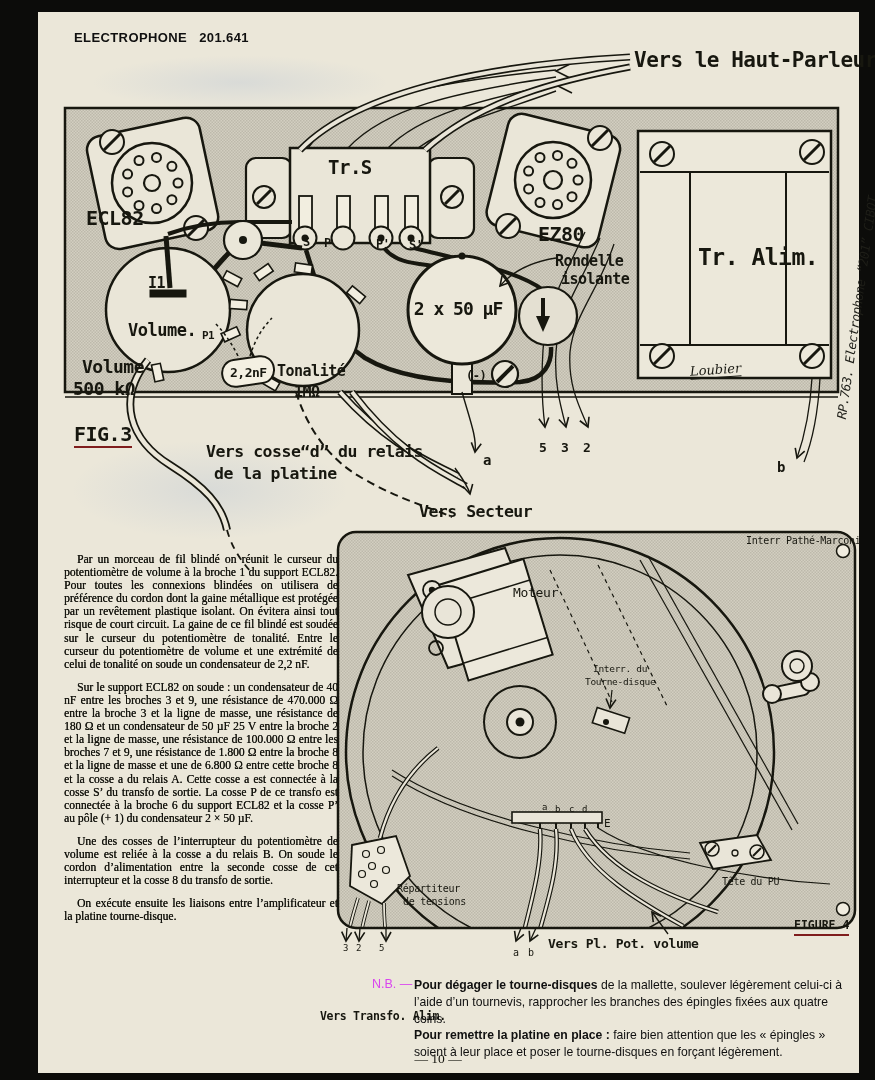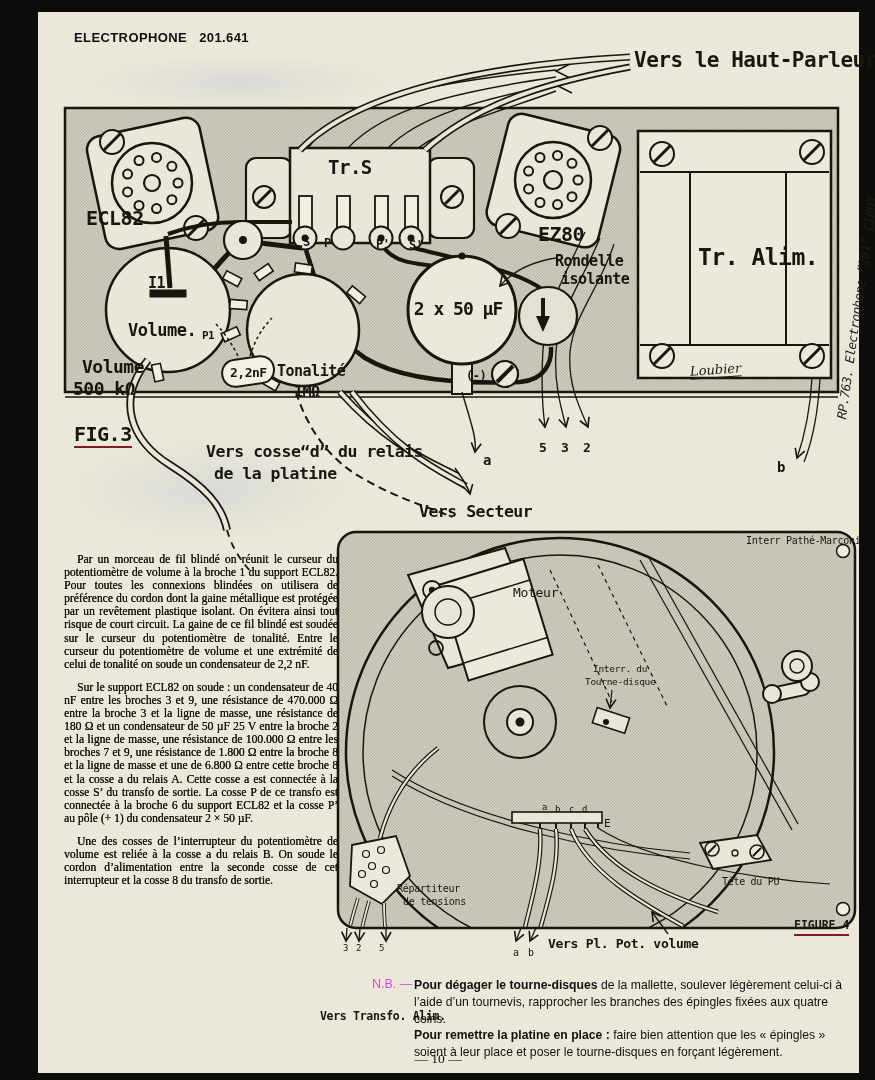--- a/index.html
+++ b/index.html
@@ -368,20 +368,21 @@
   <div class="lbl" style="left:583px;top:441px;font-size:13px;">2</div>
   <div class="lbl" style="left:483px;top:453px;font-size:14px;">a</div>
   <div class="lbl" style="left:777px;top:460px;font-size:14px;">b</div>
   <div class="sig">Loubier</div>
   <div class="margin-note">RP.763. Electrophone “201” CIBOT</div>
 
   <div class="article">
     <p>Par un morceau de fil blindé on réunit le curseur du potentiomètre de volume à la broche 1 du support ECL82. Pour toutes les connexions blindées on utilisera de préférence du cordon dont la gaine métallique est protégée par un revêtement plastique isolant. On évitera ainsi tout risque de court circuit. La gaine de ce fil blindé est soudée sur le curseur du potentiomètre de tonalité. Entre le curseur du potentiomètre de volume et une extrémité de celui de tonalité on soude un condensateur de 2,2 nF.</p>
     <p>Sur le support ECL82 on soude : un condensateur de 40 nF entre les broches 3 et 9, une résistance de 470.000 Ω entre la broche 3 et la ligne de masse, une résistance de 180 Ω et un condensateur de 50 µF 25 V entre la broche 2 et la ligne de masse, une résistance de 100.000 Ω entre les broches 7 et 9, une résistance de 1.800 Ω entre la broche 8 et la ligne de masse et une de 6.800 Ω entre cette broche 8 et la cosse a du relais A. Cette cosse a est connectée à la cosse S’ du transfo de sortie. La cosse P de ce transfo est connectée à la broche 6 du support ECL82 et la cosse P’ au pôle (+ 1) du condensateur 2 × 50 µF.</p>
     <p>Une des cosses de l’interrupteur du potentiomètre de volume est reliée à la cosse a du relais B. On soude le cordon d’alimentation entre la seconde cosse de cet interrupteur et la cosse 8 du transfo de sortie.</p>
+    <p>On exécute ensuite les liaisons entre l’amplificateur et la platine tourne-disque.</p>
   </div>
 
   <div class="lbl f4" style="left:746px;top:536px;font-size:10px;">Interr Pathé-Marconi</div>
   <div class="lbl f4" style="left:513px;top:586px;font-size:13px;">Moteur</div>
   <div class="lbl f4" style="left:593px;top:664px;font-size:9.5px;">Interr. du</div>
   <div class="lbl f4" style="left:585px;top:677px;font-size:9.5px;">Tourne-disque</div>
   <div class="lbl f4" style="left:722px;top:877px;font-size:10px;">Tête du PU</div>
   <div class="lbl f4" style="left:397px;top:884px;font-size:10px;text-align:center;">Répartiteur</div>
   <div class="lbl f4" style="left:403px;top:897px;font-size:10px;">de tensions</div>
   <div class="lbl f4" style="left:542px;top:803px;font-size:9px;">a</div>

